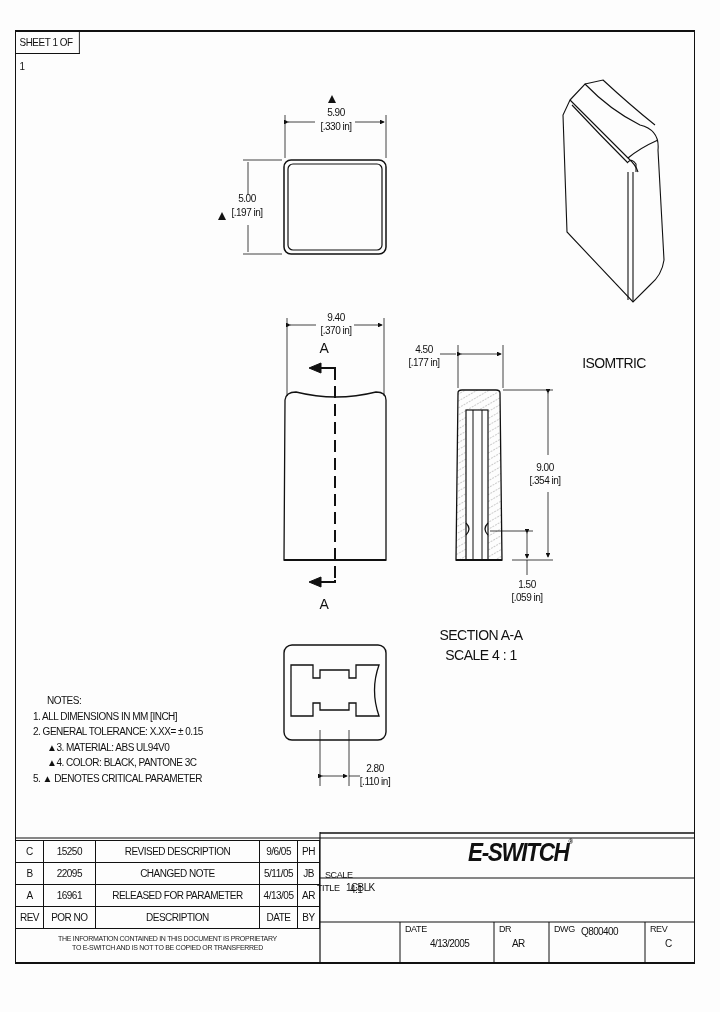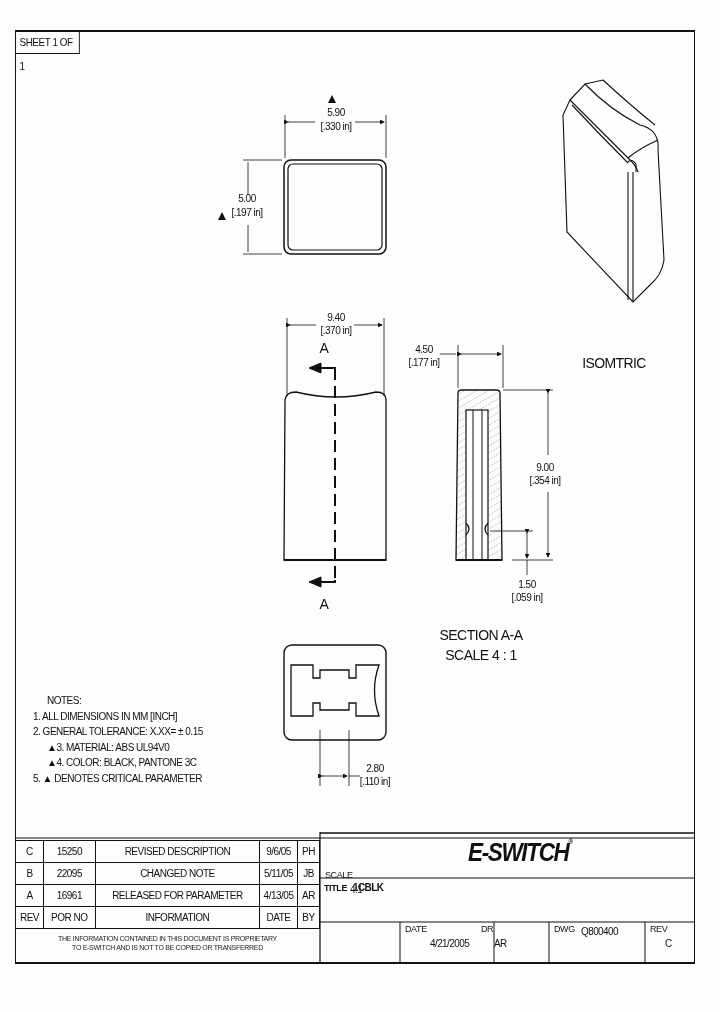--- a/index.html
+++ b/index.html
@@ -185,46 +185,46 @@
   <tr>
     <td>A</td>
     <td>16961</td>
     <td>RELEASED FOR PARAMETER</td>
     <td>4/13/05</td>
     <td>AR</td>
   </tr>
   <tr>
     <td>REV</td>
     <td>POR NO</td>
-    <td>INFORMATION</td>
+    <td>DESCRIPTION</td>
     <td>DATE</td>
     <td>BY</td>
   </tr>
 </tbody>
   </table>
 <div class="prop">
   <div>THE INFORMATION CONTAINED IN THIS DOCUMENT IS PROPRIETARY</div>
   <div>TO E-SWITCH AND IS NOT TO BE COPIED OR TRANSFERRED</div>
 </div>
 
 <div class="logo"><span>E-SWITCH</span><sup>®</sup></div>
 
-<div class="tb-cell" style="left:319px;top:878px;width:375px;height:44px;font-weight:bold;">
+<div class="tb-cell" style="left:312px;top:878px;width:375px;height:44px;">
   <span class="tb-lbl" style="top:5px">TITLE</span>
   <span class="tb-val" style="left:34px;top:4px;">1CBLK</span>
 </div>
 <div class="tb-cell" style="left:320px;top:868px;width:80px;height:60px;">
   <span class="tb-lbl">SCALE</span>
   <span class="tb-val" style="left:30px;top:16px;text-align:center;">4:1</span>
 </div>
 <div class="tb-cell" style="left:400px;top:922px;width:94px;height:42px;">
   <span class="tb-lbl">DATE</span>
-  <span class="tb-val" style="left:30px;top:16px;">4/21/2005</span>
-</div>
-<div class="tb-cell" style="left:476px;top:922px;width:55px;height:46px;">
+  <span class="tb-val" style="left:30px;top:16px;">4/13/2005</span>
+</div>
+<div class="tb-cell" style="left:494px;top:922px;width:55px;height:46px;">
   <span class="tb-lbl">DR</span>
   <span class="tb-val" style="left:18px;top:16px;">AR</span>
 </div>
 <div class="tb-cell" style="left:549px;top:922px;width:96px;height:28px;">
   <span class="tb-lbl">DWG</span>
   <span class="tb-val" style="left:32px;top:4px;">Q800400</span>
 </div>
 <div class="tb-cell" style="left:645px;top:922px;width:50px;height:42px;">
   <span class="tb-lbl">REV</span>
   <span class="tb-val" style="left:20px;top:16px;">C</span>

